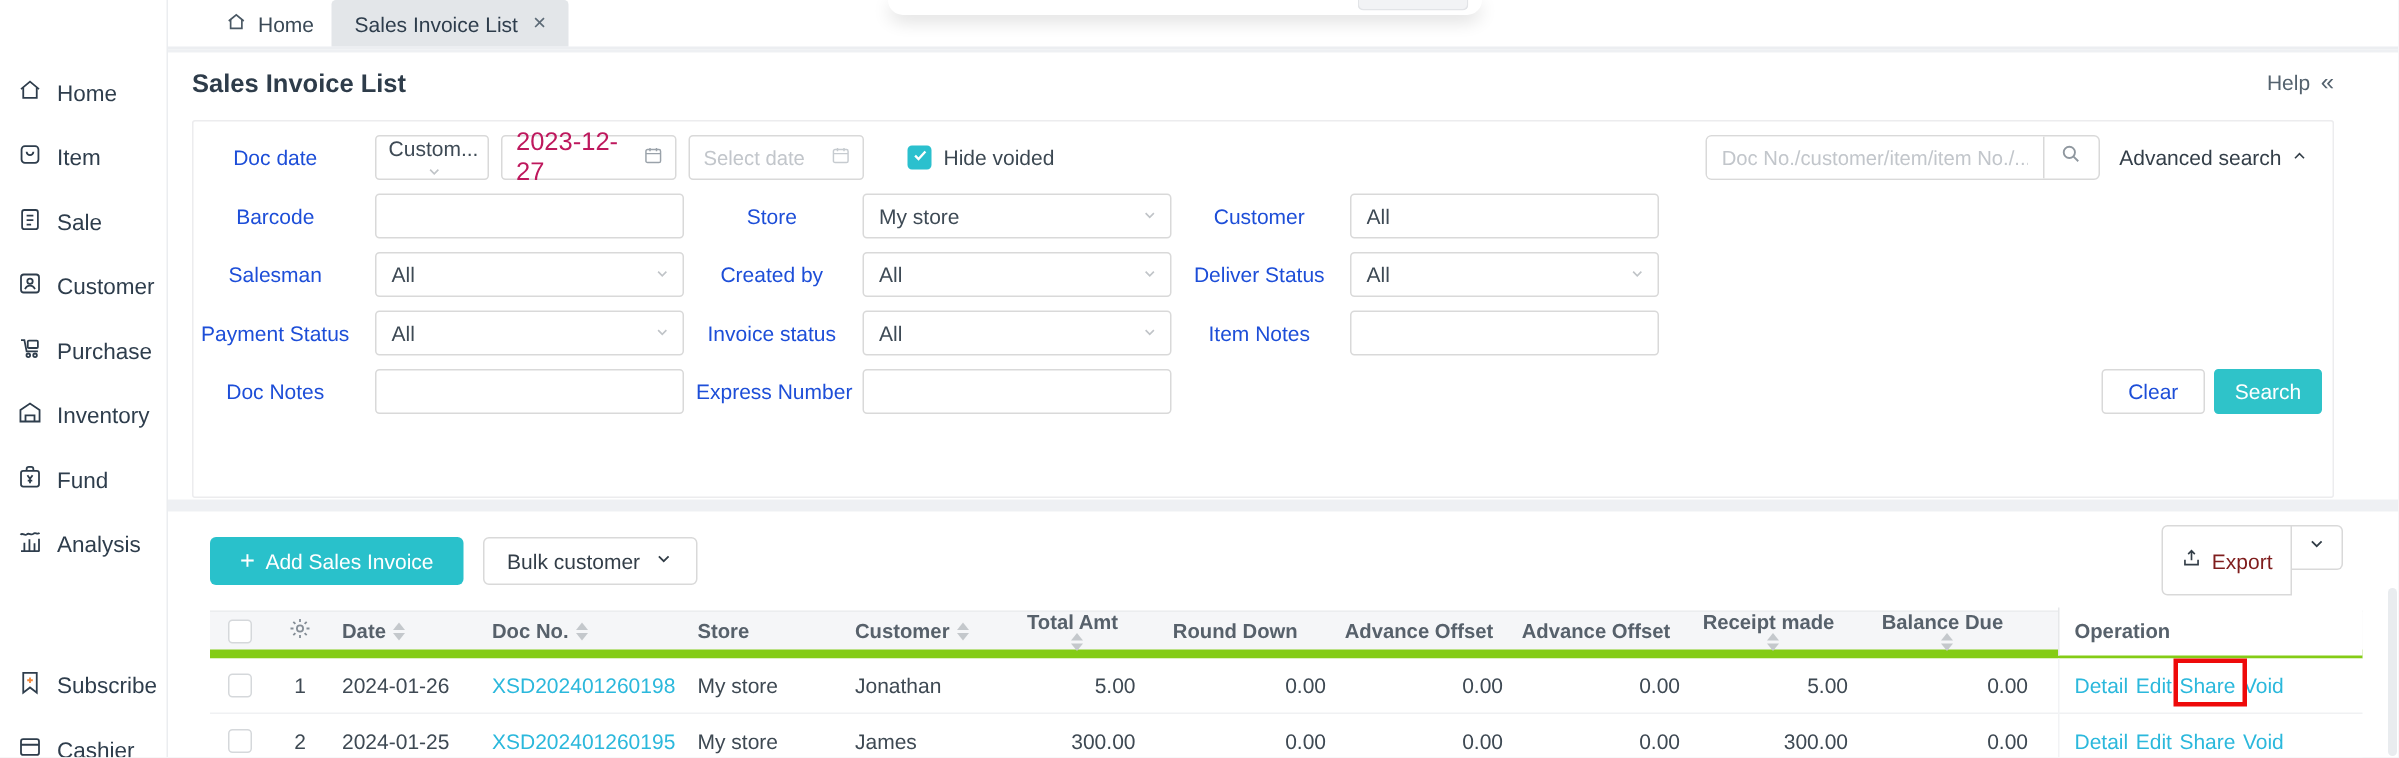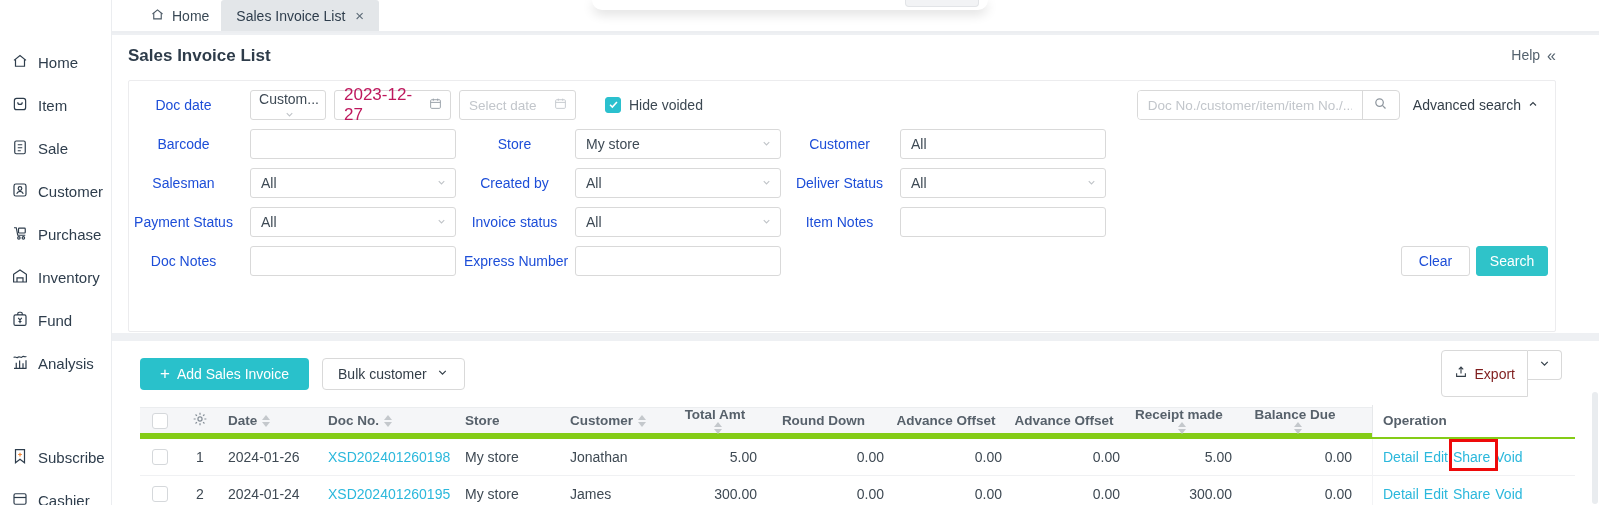--- a/index.html
+++ b/index.html
@@ -488,21 +488,21 @@
             </span>
             <a class="link">Void</a>
           </div>
         </div>
 
         <div class="g-row">
           <div class="c0">
               <div class="checkbox"></div>
             </div>
           <div class="c1">2</div>
-          <div class="c2">2024-01-24</div>
+          <div class="c2">2024-01-25</div>
           <div class="c3"><a class="link">XSD202401260195</a></div>
           <div class="c4">My store</div>
           <div class="c5">James</div>
           <div class="c6 num">300.00</div>
           <div class="c7 num">0.00</div>
           <div class="c8 num">0.00</div>
           <div class="c9 num">0.00</div>
           <div class="c10 num">300.00</div>
           <div class="c11 num">0.00</div>
           <div class="csp"></div>

